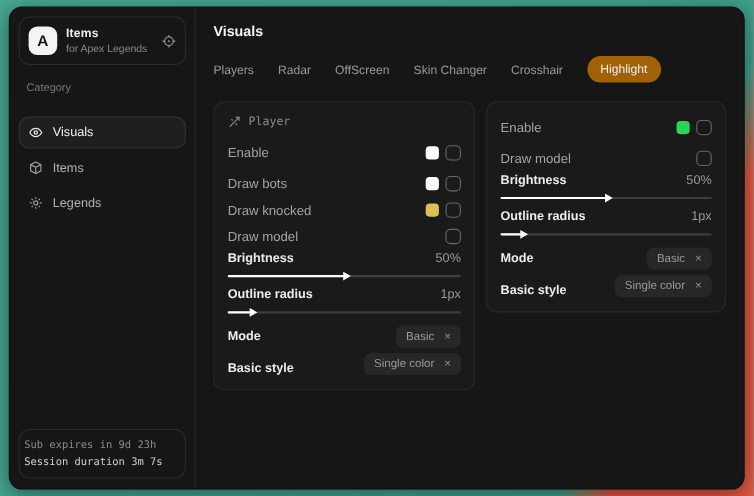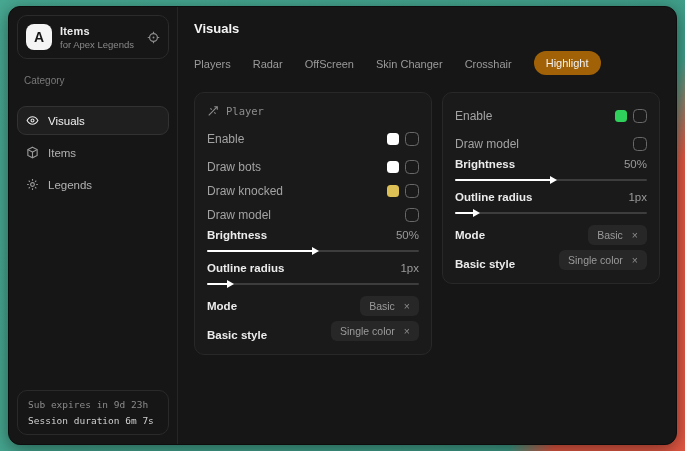--- a/index.html
+++ b/index.html
@@ -21,21 +21,21 @@
   .logo { width:26px; height:26px; background:#f4f4f4; color:#161616; border-radius:8px; font-weight:bold; font-size:14px; display:flex; align-items:center; justify-content:center; flex-shrink:0; }
   .app-meta { flex:1; min-width:0; }
   .app-title { font-size:11px; font-weight:bold; color:#ededed; letter-spacing:.2px; }
   .app-subtitle { font-size:9.5px; color:#8a8a8a; margin-top:2px; white-space:nowrap; }
   .pin-btn { color:#8d8d8d; display:flex; flex-shrink:0; cursor:pointer; }
   .category { font-size:10px; color:#787878; margin:16px 7px 20px; }
   .nav-item { display:flex; align-items:center; gap:9px; padding:7px 8px; margin-bottom:3px; color:#b2b2b2; font-size:11.5px; border:1px solid transparent; border-radius:9px; cursor:pointer; }
   .nav-item.active { background:#1f1f1f; border-color:#323232; color:#f2f2f2; }
   .nav-item .ni { display:flex; color:#9a9a9a; }
   .nav-item.active .ni { color:#e8e8e8; }
-  .status-card { margin-top:auto; border:1px solid #2a2a2a; border-radius:10px; padding:8px 10px; font-family:"DejaVu Sans Mono", monospace; }
+  .status-card { margin-top:auto; border:1px solid #2a2a2a; border-radius:10px; padding:8px 4px; font-family:"DejaVu Sans Mono", monospace; }
   .status-line1 { font-size:9.5px; color:#8b8b8b; }
   .status-line2 { font-size:9.5px; color:#cfcfcf; margin-top:5px; }
   
   .main { flex:1; padding:14px 16px; display:flex; flex-direction:column; min-width:0; }
   .main-title { font-size:13px; font-weight:bold; color:#f5f5f5; }
   .tabs { display:flex; align-items:flex-end; gap:22px; margin-top:15px; }
   .tab { font-size:11px; color:#9a9a9a; padding:5px 0; cursor:pointer; white-space:nowrap; }
   .tab.active { background:#a16207; color:#f2f2f2; padding:6px 12px; border-radius:14px; }
   .cards { display:flex; gap:10px; margin-top:17px; align-items:flex-start; }
   .card { background:#1a1a1a; border:1px solid #282828; border-radius:10px; padding:12px 12px 13px; }
@@ -114,21 +114,21 @@
         <svg width="13" height="13" viewBox="0 0 14 14" fill="none" stroke="currentColor" stroke-width="1.2">
           <circle cx="7" cy="7" r="2"></circle>
           <path d="M7 1.2v1.8M7 11v1.8M1.2 7H3M11 7h1.8M2.9 2.9l1.3 1.3M9.8 9.8l1.3 1.3M11.1 2.9L9.8 4.2M4.2 9.8l-1.3 1.3"></path>
         </svg>
       </span>
       <span>Legends</span>
     </div>
 
     <div class="status-card">
       <div class="status-line1">Sub expires in 9d 23h</div>
-      <div class="status-line2">Session duration 6m 7s</div>
+      <div class="status-line2">Session duration 3m 7s</div>
     </div>
   </div>
 
   <div class="main">
     <div class="main-title">Visuals</div>
 
     <div class="tabs">
       <div class="tab">Players</div>
       <div class="tab">Radar</div>
       <div class="tab">OffScreen</div>

